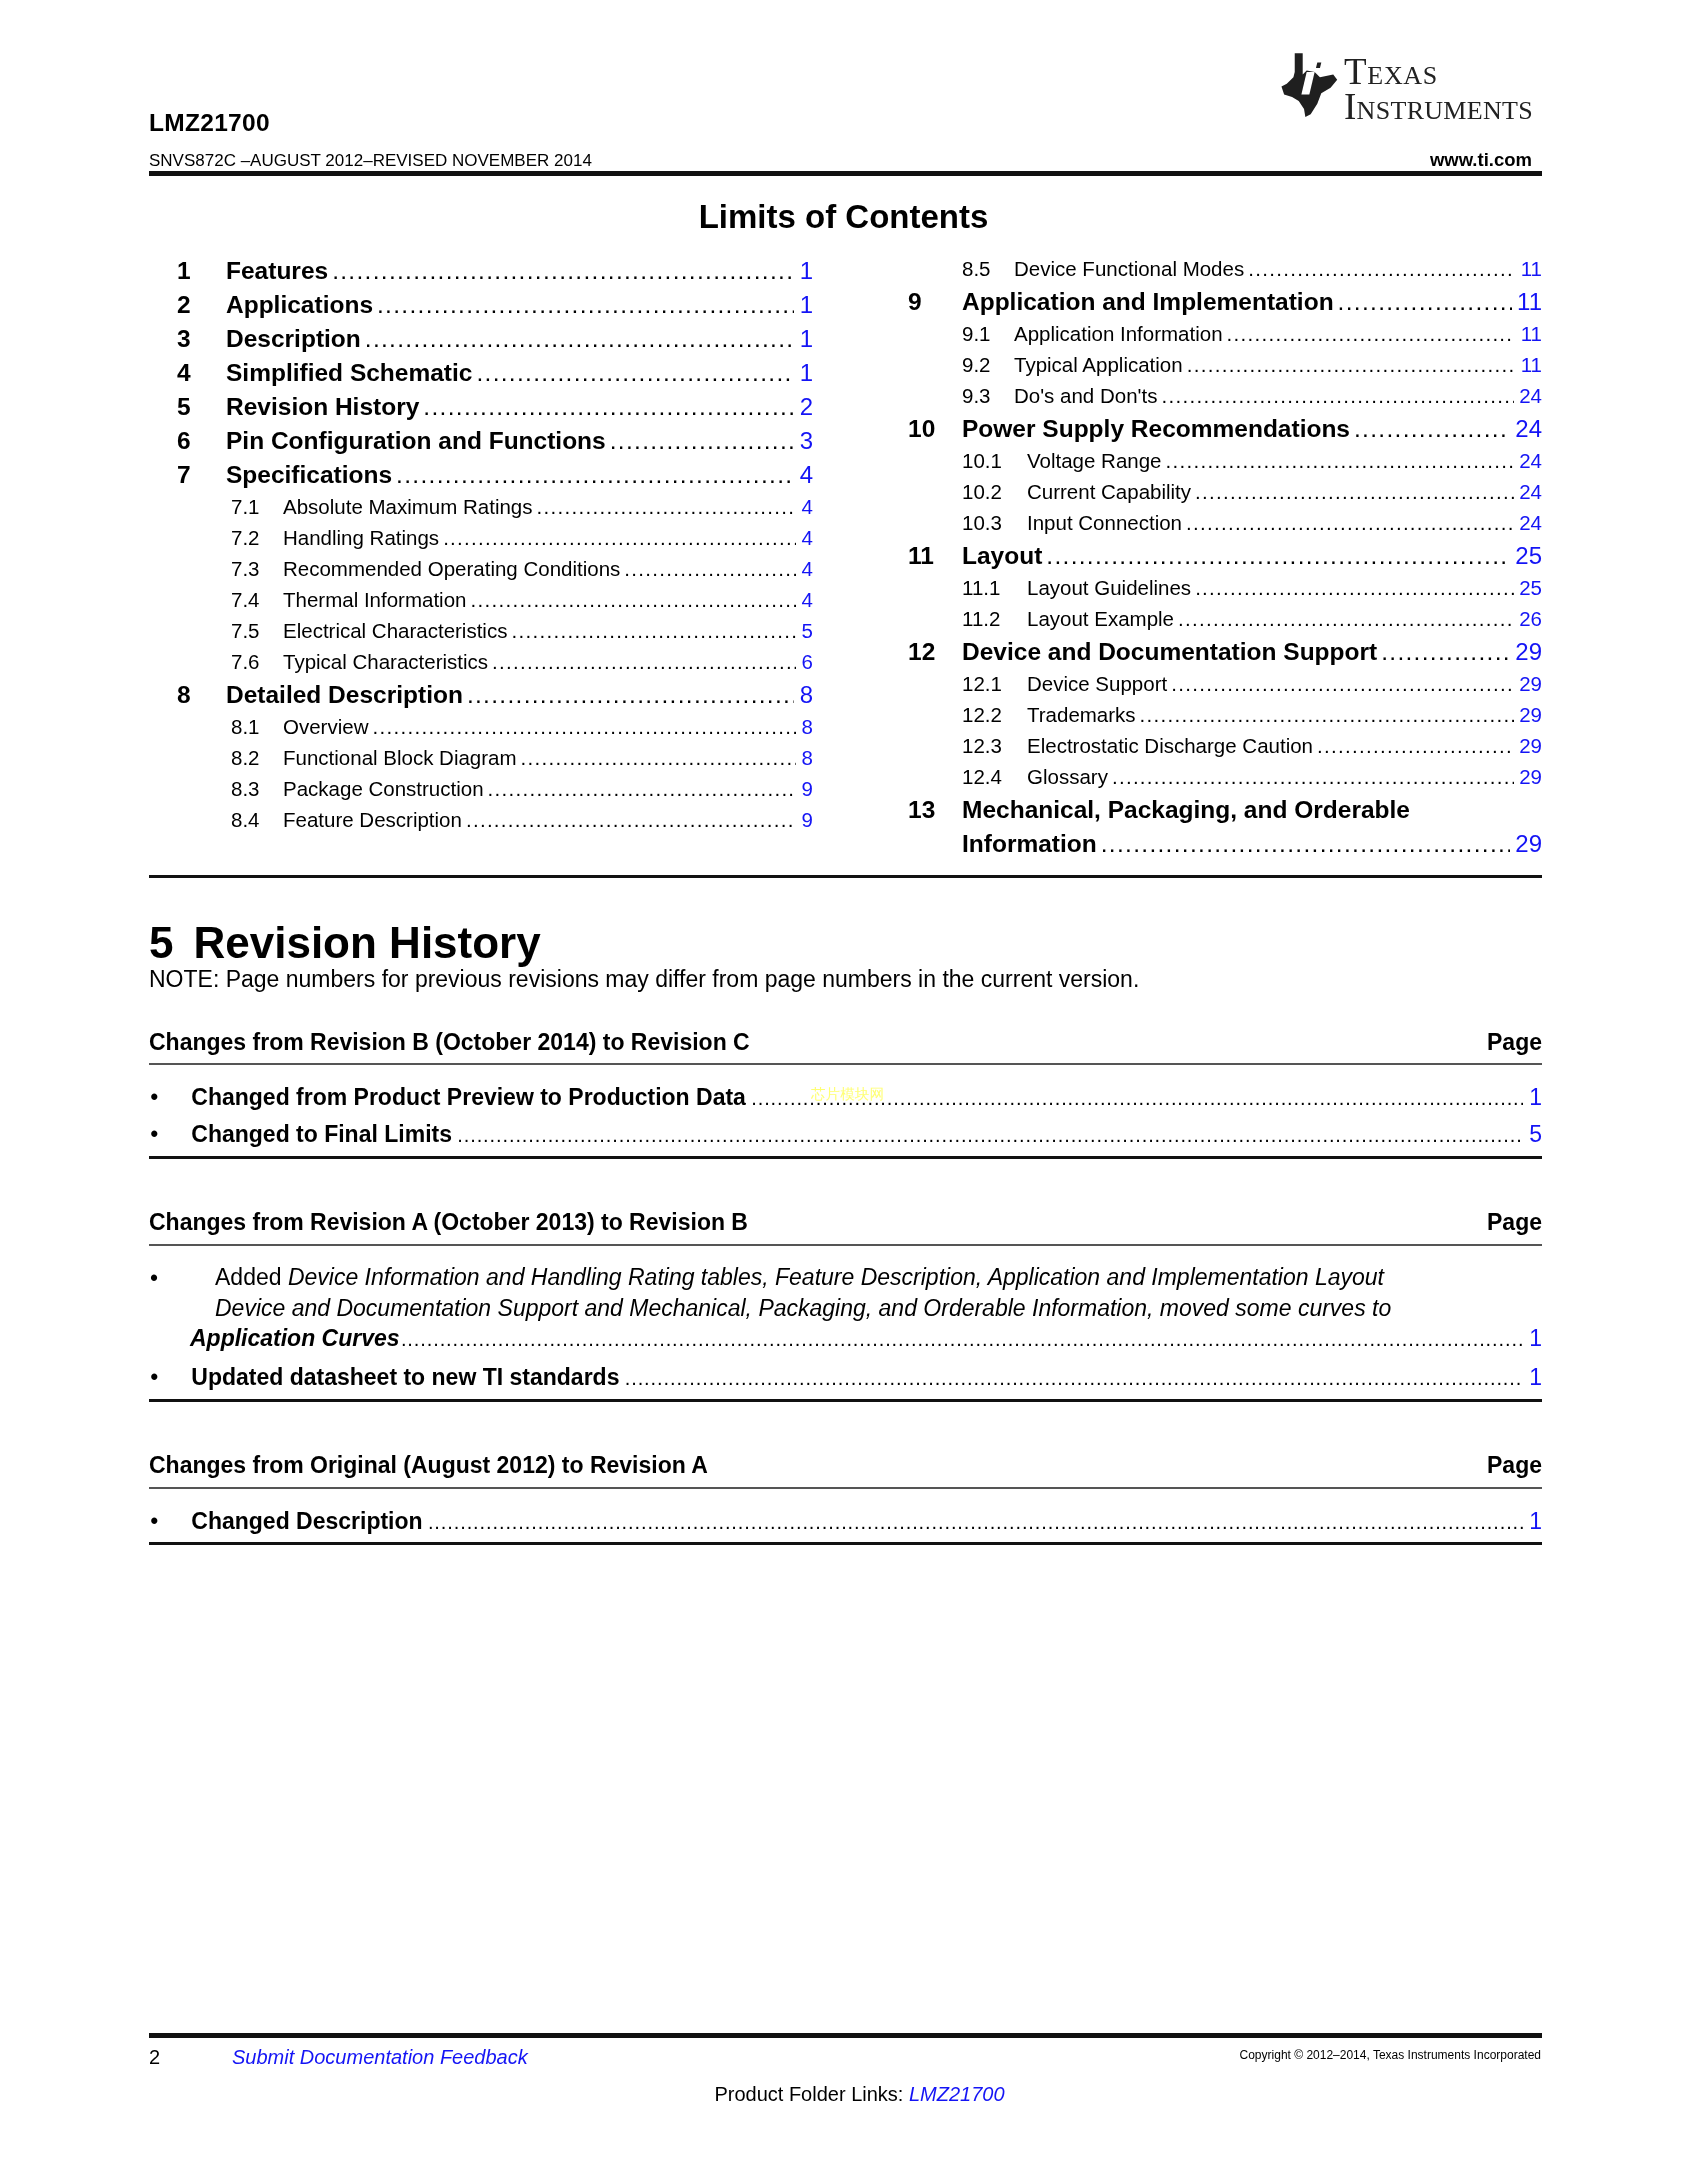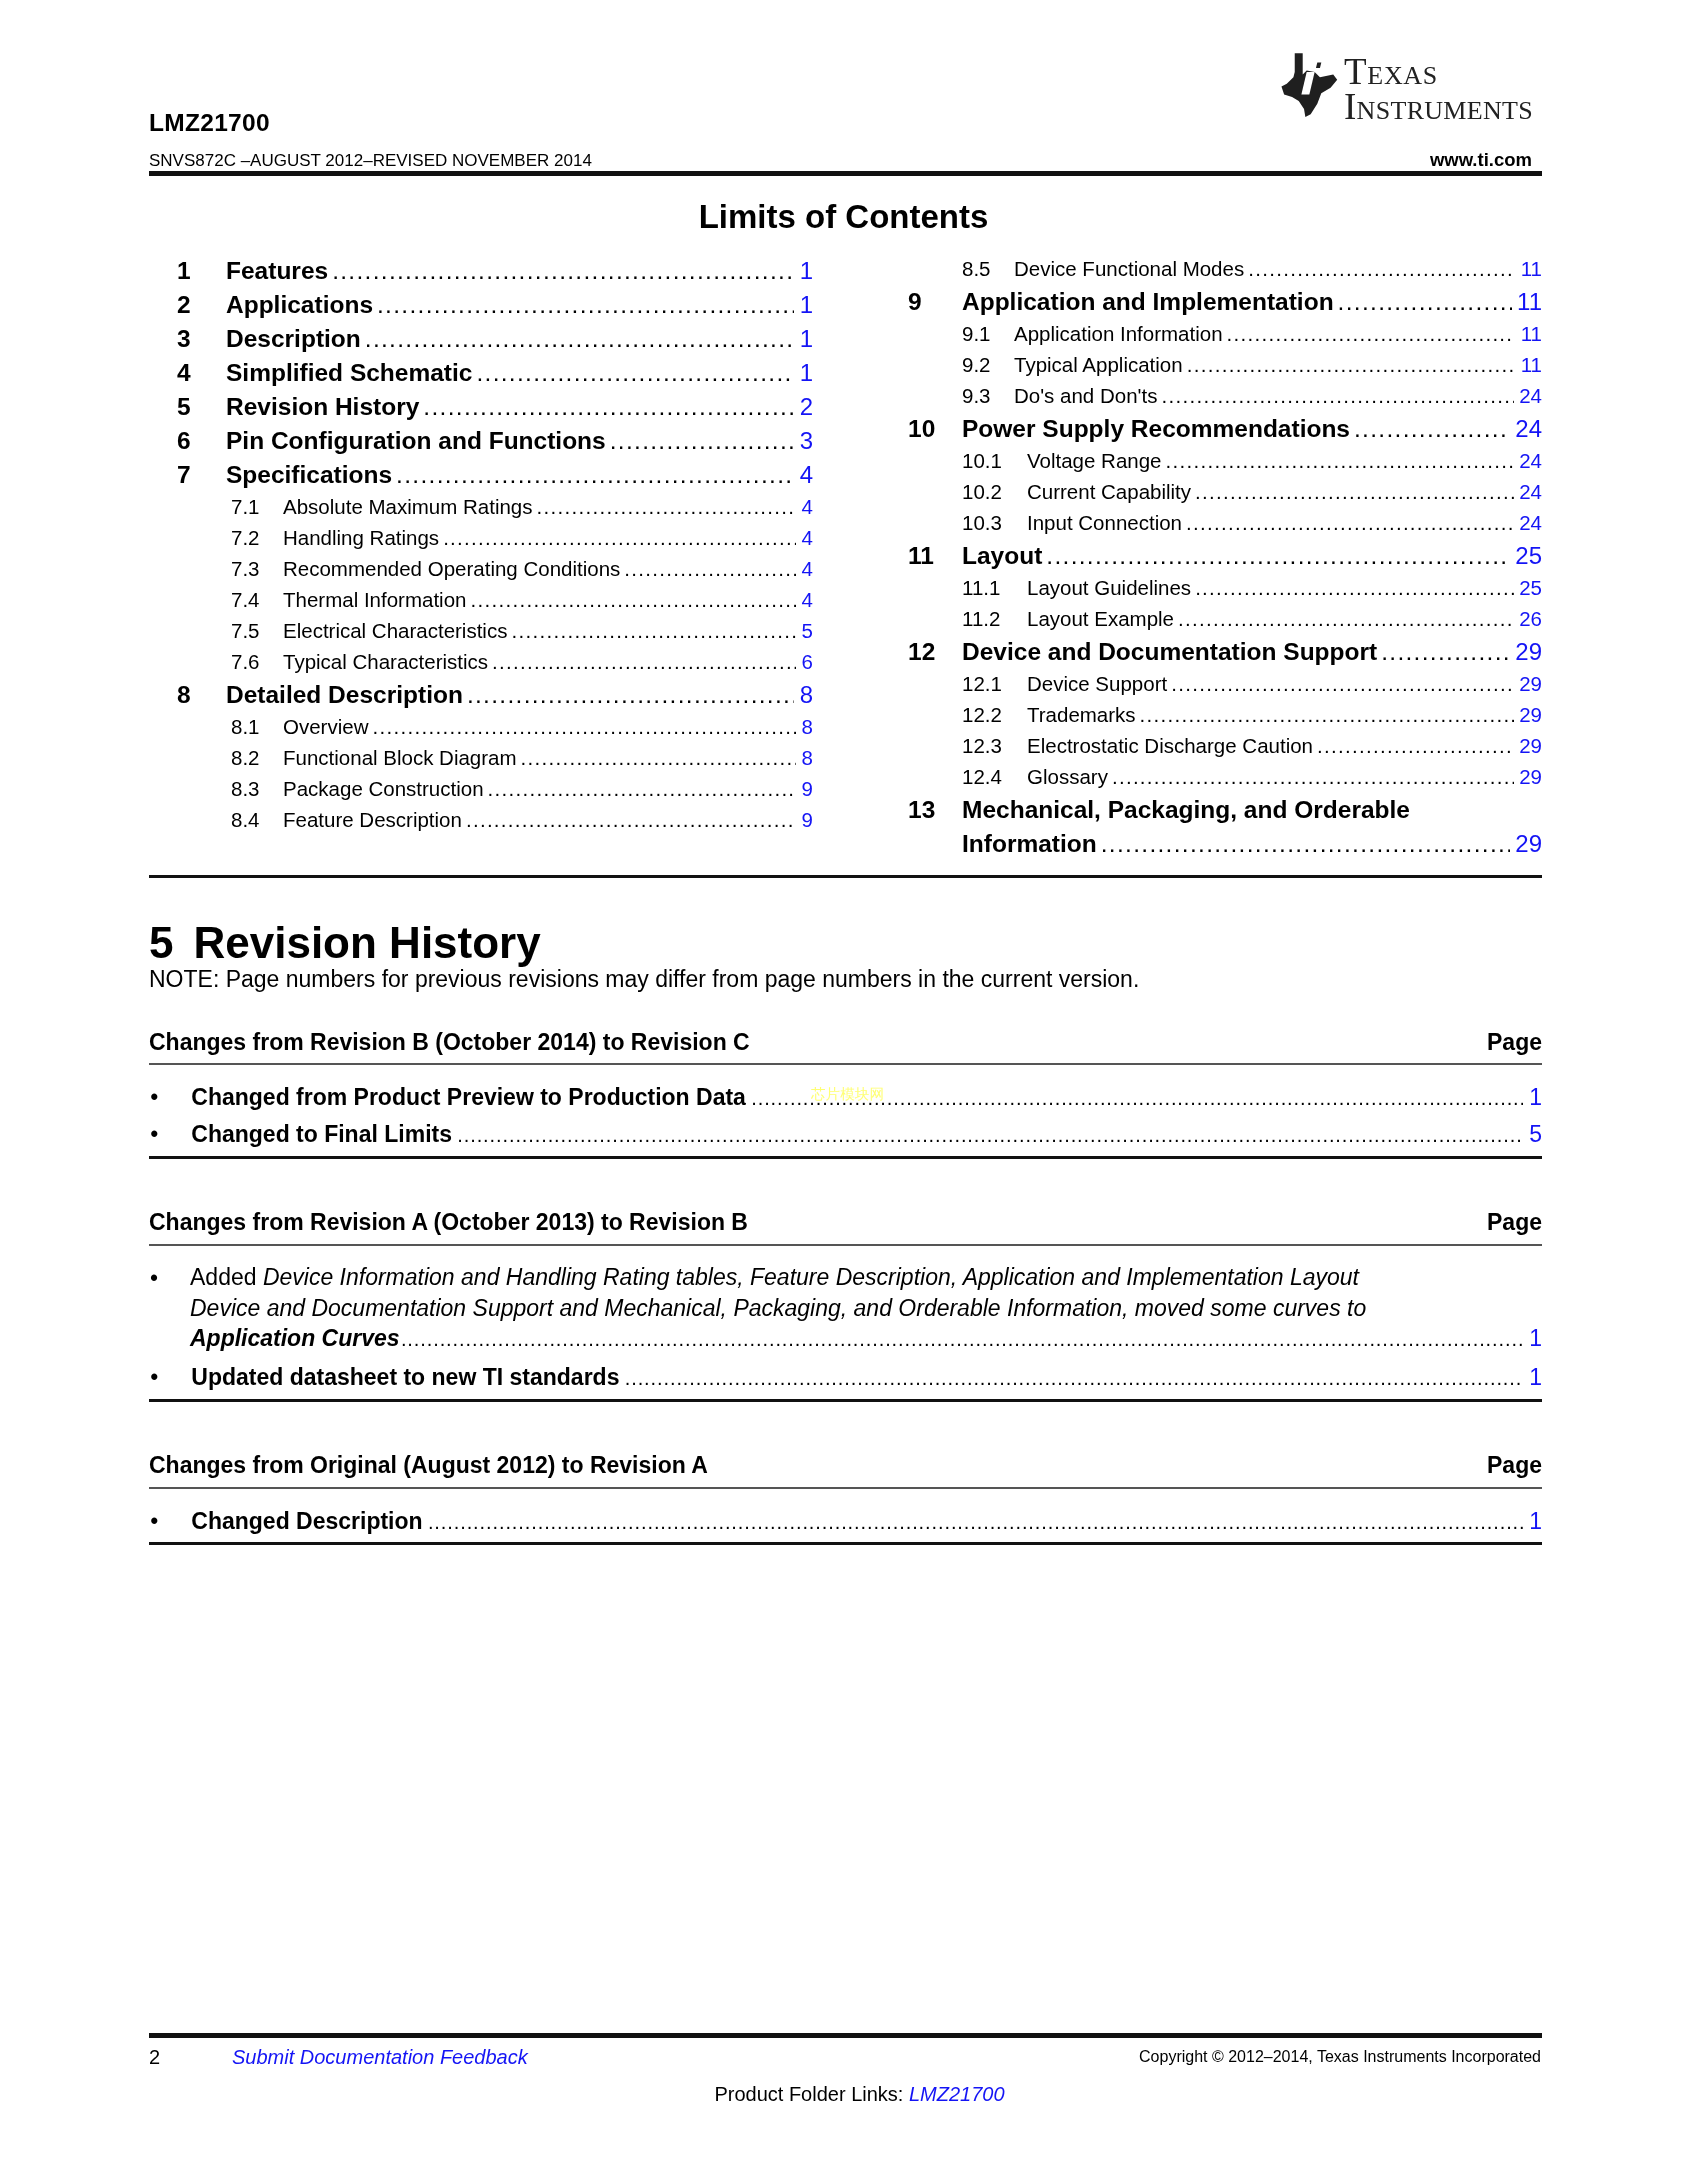--- a/index.html
+++ b/index.html
@@ -58,21 +58,21 @@
   .chg-item .dots { flex:1 1 auto; overflow:hidden; letter-spacing:0.9px; margin:0 6.6px 0 5.3px; font-size:20px; }
   .chg-item .dots::after { content:"...................................................................................................................................................................................................................................................................................................................................................................................."; }
   .chg-item .pg { flex:none; color:#1414f5; }
   .chg-multi { left:190px; width:1352px; font-size:23px; font-style:italic; line-height:31px; }
   .bullet-only { left:150px; font-size:23px; }
   .watermark { left:811px; top:1085px; font-size:14.6px; color:#ffff66; opacity:0.9; }
 
   .foot-rule { left:149px; width:1393px; top:2033px; height:4.6px; background:#111; }
   .foot-page { left:149px; top:2046px; font-size:20px; }
   .foot-feedback { left:232px; top:2046px; font-size:20px; font-style:italic; }
-  .foot-copy { right:146px; top:2048px; font-size:16px; }
+  .foot-copy { right:146px; top:2048px; font-size:12px; }
   .foot-prod { left:16px; width:1687px; text-align:center; top:2083px; font-size:20px; }
   .foot-prod a { font-style:italic; }
 </style>
 </head>
 <body>
 
 <div class="abs logo">
   <svg width="60" height="73" viewBox="0 0 90 110">
     <path d="M22 8 L34 8 L34 40 L40 34 L52 36 L60 44 L80 40 L86 48 L76 60 L62 68 L56 84 L46 100 L38 104 L36 92 L28 80 L18 74 L6 70 L2 58 L10 54 L20 44 L22 36 Z" fill="#1f1f1f"></path>
     <path d="M44 18 L58 18 L54 30 L40 30 Z" fill="#fff"></path>
@@ -342,21 +342,21 @@
   <a class="pg">5</a>
 </div>
 <div class="abs section-rule" style="top:1156px;"></div>
 
 <div class="abs chg-head" style="top:1209px;">
   <span>Changes from Revision A (October 2013) to Revision B</span>
   <span>Page</span>
 </div>
 <div class="abs thin-rule" style="top:1244px;"></div>
 <div class="abs bullet-only" style="top:1265px;">•</div>
-<div class="abs chg-multi" style="top:1262px;">
+<div class="abs chg-multi" style="top:1262px;margin-left:25px;">
   <div><span style="font-style:normal;">Added </span><span>Device Information and Handling Rating tables, Feature Description, Application and Implementation Layout</span></div>
   <div>Device and Documentation Support and Mechanical, Packaging, and Orderable Information, moved some curves to</div>
 </div>
 <div class="abs chg-item" style="top:1325px; left:190px; width:1352px;justify-content:space-between;">
   <span class="txt" style="font-style:italic;">Application Curves</span>
   <span class="dots" style="margin-left:1.3px;"></span>
   <a class="pg">1</a>
 </div>
 <div class="abs chg-item" style="top:1364px;">
   <span class="bullet">•</span>

